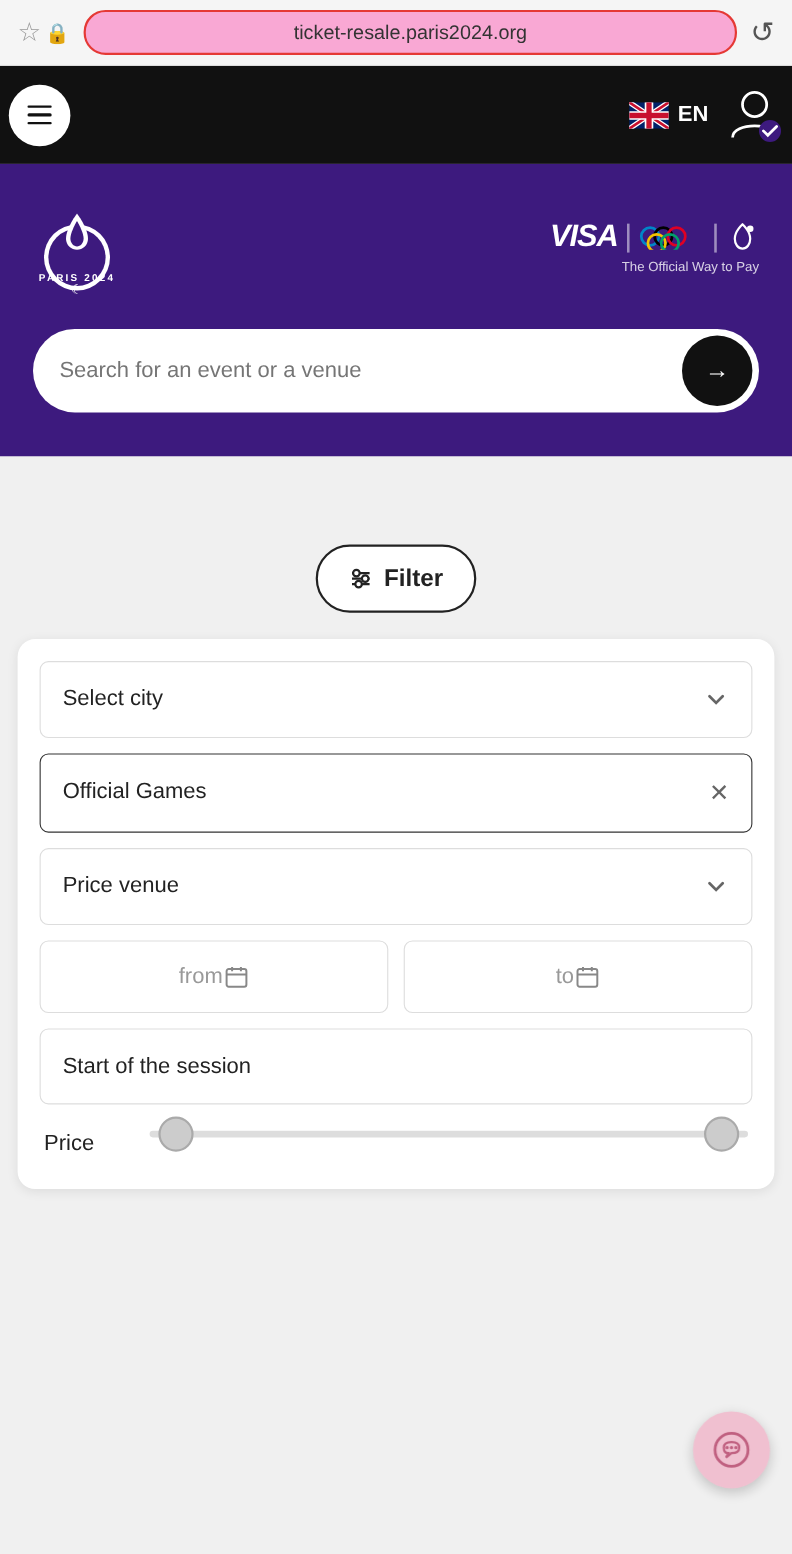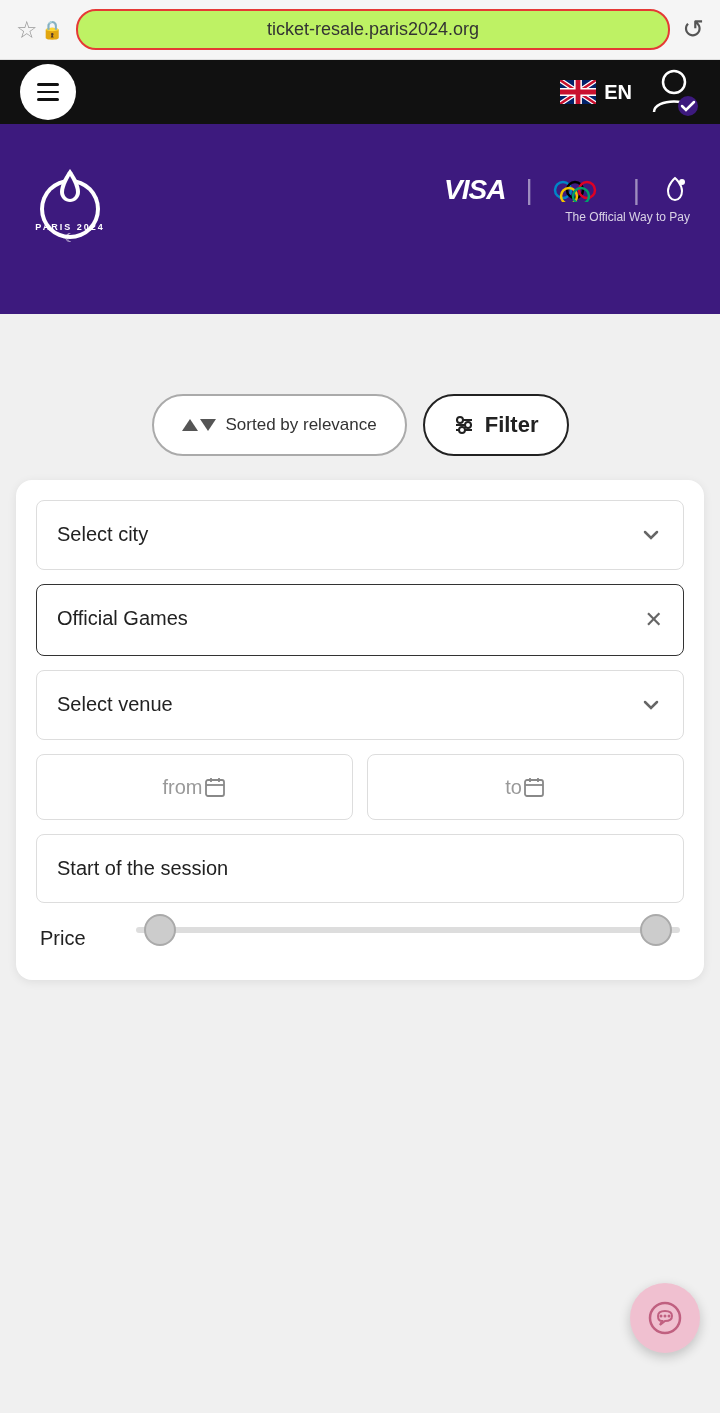--- a/index.html
+++ b/index.html
@@ -20,37 +20,37 @@
       display: flex;
       align-items: center;
       justify-content: space-between;
       padding: 0 16px;
       border-bottom: 1px solid #ddd;
     }
 
     .browser-bar-url {
       flex: 1;
       margin: 0 12px;
-      background: #bef264;
+      background: #f9a8d4;
       border: 2.5px solid #e53935;
       border-radius: 20px;
       padding: 8px 20px;
       font-size: 18px;
       color: #333;
       text-align: center;
     }
 
     
     .top-nav {
       background: #111;
-      height: 64px;
+      height: 89px;
       display: flex;
       align-items: center;
       justify-content: space-between;
-      padding: 0 20px;
+      padding: 0 8px;
     }
 
     .hamburger-btn {
       width: 56px;
       height: 56px;
       border-radius: 50%;
       background: white;
       border: none;
       display: flex;
       flex-direction: column;
@@ -106,21 +106,22 @@
     }
 
     .visa-sponsor {
       display: flex;
       flex-direction: column;
       align-items: flex-end;
     }
 
     .visa-sponsor-logos {
       display: flex;
-      gap: 20px;
+      align-items: center;
+      gap: 6px;
       color: white;
     }
 
     .visa-text {
       font-size: 28px;
       font-weight: bold;
       font-style: italic;
       color: white;
       letter-spacing: -1px;
     }
@@ -419,32 +420,31 @@
 
         <svg width="30" height="30" viewBox="0 0 30 30">
           <path d="M15,4 C15,4 8,10 8,17 C8,22 11,26 15,26 C19,26 22,22 22,17 C22,10 15,4 15,4Z" fill="none" stroke="white" stroke-width="2"></path>
           <circle cx="22" cy="8" r="3" fill="white"></circle>
         </svg>
       </div>
       <div class="sponsor-subtitle">The Official Way to Pay</div>
     </div>
   </div>
 
+  <div class="search-bar">
+    <input class="search-input" type="text" readonly="" placeholder="Search for an event or a venue" style="">
+    <button class="search-btn">
+      <span style="font-size:22px;">→</span>
+    </button>
+  </div>
 </div>
 
 <div style="height: 50px; background: #f0f0f0;"></div>
 
 <div class="filter-section">
-  <button class="sort-btn">
-    <div class="sort-triangles">
-      <div class="tri-up"></div>
-      <div class="tri-down"></div>
-    </div>
-    <span>Sorted by relevance</span>
-  </button>
 
   <button class="filter-btn">
     <svg width="22" height="22" viewBox="0 0 22 22">
       <line x1="3" y1="6" x2="19" y2="6" stroke="#222" stroke-width="2"></line>
       <line x1="3" y1="11" x2="19" y2="11" stroke="#222" stroke-width="2"></line>
       <line x1="3" y1="16" x2="19" y2="16" stroke="#222" stroke-width="2"></line>
       <circle cx="7" cy="6" r="3" fill="white" stroke="#222" stroke-width="2"></circle>
       <circle cx="15" cy="11" r="3" fill="white" stroke="#222" stroke-width="2"></circle>
       <circle cx="9" cy="16" r="3" fill="white" stroke="#222" stroke-width="2"></circle>
     </svg>
@@ -460,21 +460,21 @@
       <path d="M6 9 L12 15 L18 9" fill="none" stroke="#666" stroke-width="2.5" stroke-linecap="round"></path>
     </svg>
   </div>
 
   <div class="filter-row active">
     <span>Official Games</span>
     <span class="x-icon">✕</span>
   </div>
 
   <div class="filter-row">
-    <span>Select venue</span>
+    <span>Price venue</span>
     <svg width="24" height="24" viewBox="0 0 24 24">
       <path d="M6 9 L12 15 L18 9" fill="none" stroke="#666" stroke-width="2.5" stroke-linecap="round"></path>
     </svg>
   </div>
 
   <div class="date-row">
     <div class="date-input">
       <span>from</span>
       <svg width="24" height="24" viewBox="0 0 24 24">
         <rect x="3" y="5" width="18" height="16" rx="2" fill="none" stroke="#888" stroke-width="1.8"></rect>

